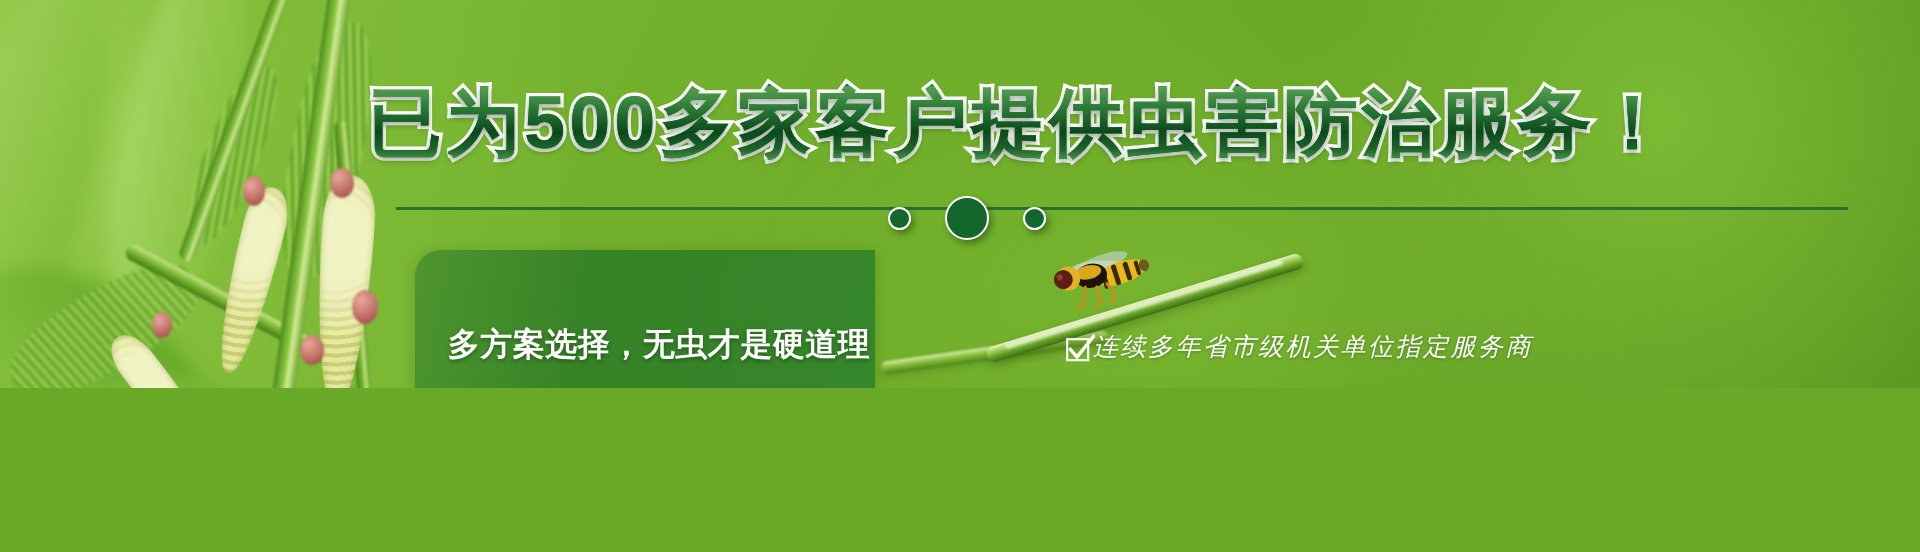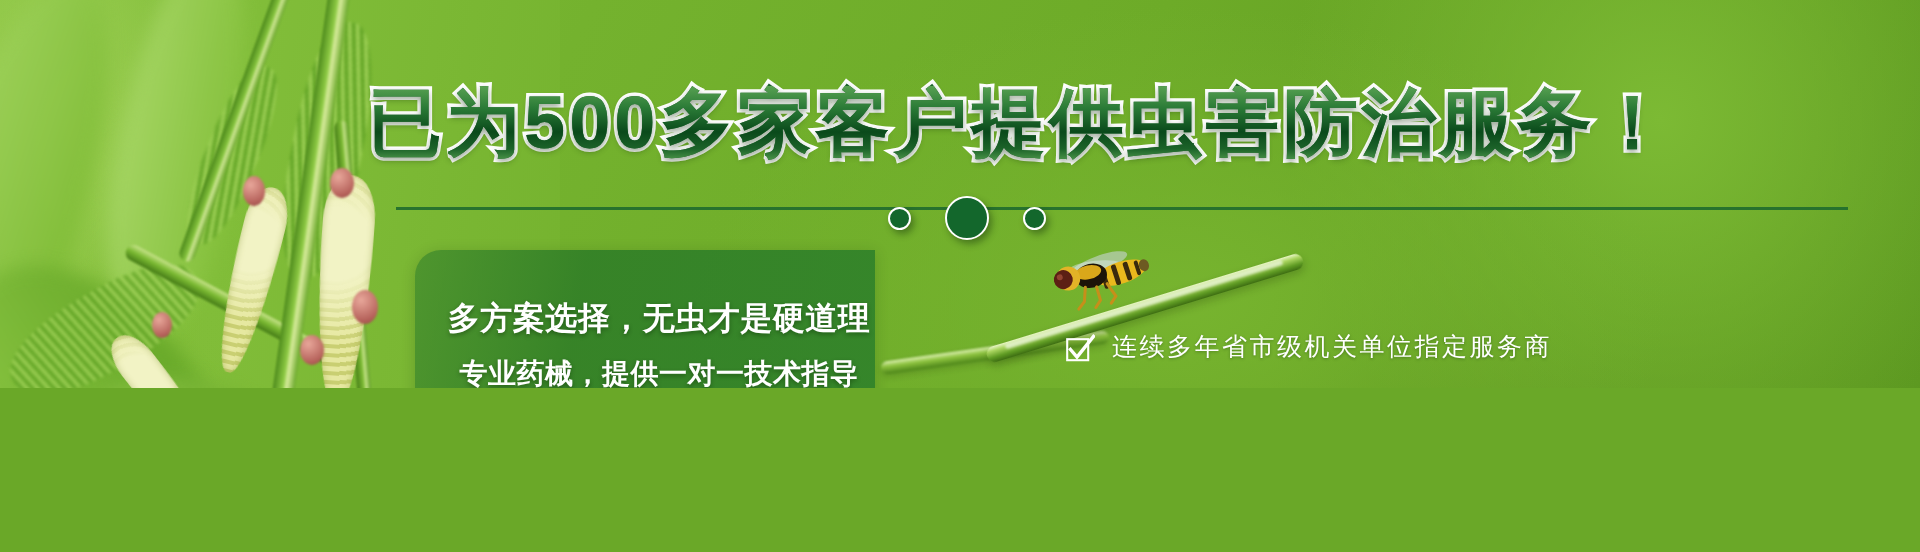--- a/index.html
+++ b/index.html
@@ -140,21 +140,21 @@
   }
   .pl{ color:#fff; font-weight:700; white-space:nowrap;
        text-shadow:0 2px 4px rgba(10,40,5,.45); }
   .pl1{ font-size:27px; letter-spacing:.5px; }
   .pl2{ font-size:32px; letter-spacing:.5px; }
   .pl3{ font-size:28px; letter-spacing:.5px; }
 
   
   .checklist{ position:absolute; left:1065px; top:330px; display:flex;
               flex-direction:column; gap:30px; }
-  .ck-row{ display:flex; align-items:center; gap:21px; }
+  .ck-row{ display:flex; align-items:center; gap:2px;font-style:italic; }
   .ck-box{ width:26px; height:26px; position:relative; flex:0 0 auto; }
   .ck-text{ color:#ffffff; font-size:25px; letter-spacing:2.5px; white-space:nowrap;
             text-shadow:0 1px 3px rgba(10,40,5,.35); }
 
   
   .pests{ position:absolute; left:686px; top:464px; display:flex; gap:20px; }
   .pest{
     width:56px; height:56px; border-radius:50%; background:#ffffff;
     display:flex; align-items:center; justify-content:center; overflow:hidden;
     box-shadow:0 2px 6px rgba(20,50,10,.33);
@@ -238,21 +238,20 @@
 
   <div class="dots">
     <span class="dot sm"></span>
     <span class="dot lg"></span>
     <span class="dot sm"></span>
   </div>
 
   <div class="panel"></div>
   <div class="panel-lines">
     <div class="pl pl2">多方案选择，无虫才是硬道理</div>
-    <div class="pl pl3">专业药械，提供一对一技术指导</div>
   </div>
 
   <div class="checklist">
 
     <div class="ck-row">
       <span class="ck-box">
         <svg width="30" height="30" viewBox="0 0 30 30">
           <rect x="2.2" y="5.2" width="21" height="21" fill="none" stroke="#ffffff" stroke-width="2.1"></rect>
           <path d="M5.5 15.5 L12 23 L28.5 2.5" fill="none" stroke="#ffffff" stroke-width="3.4" stroke-linecap="square" stroke-linejoin="miter"></path>
         </svg>

